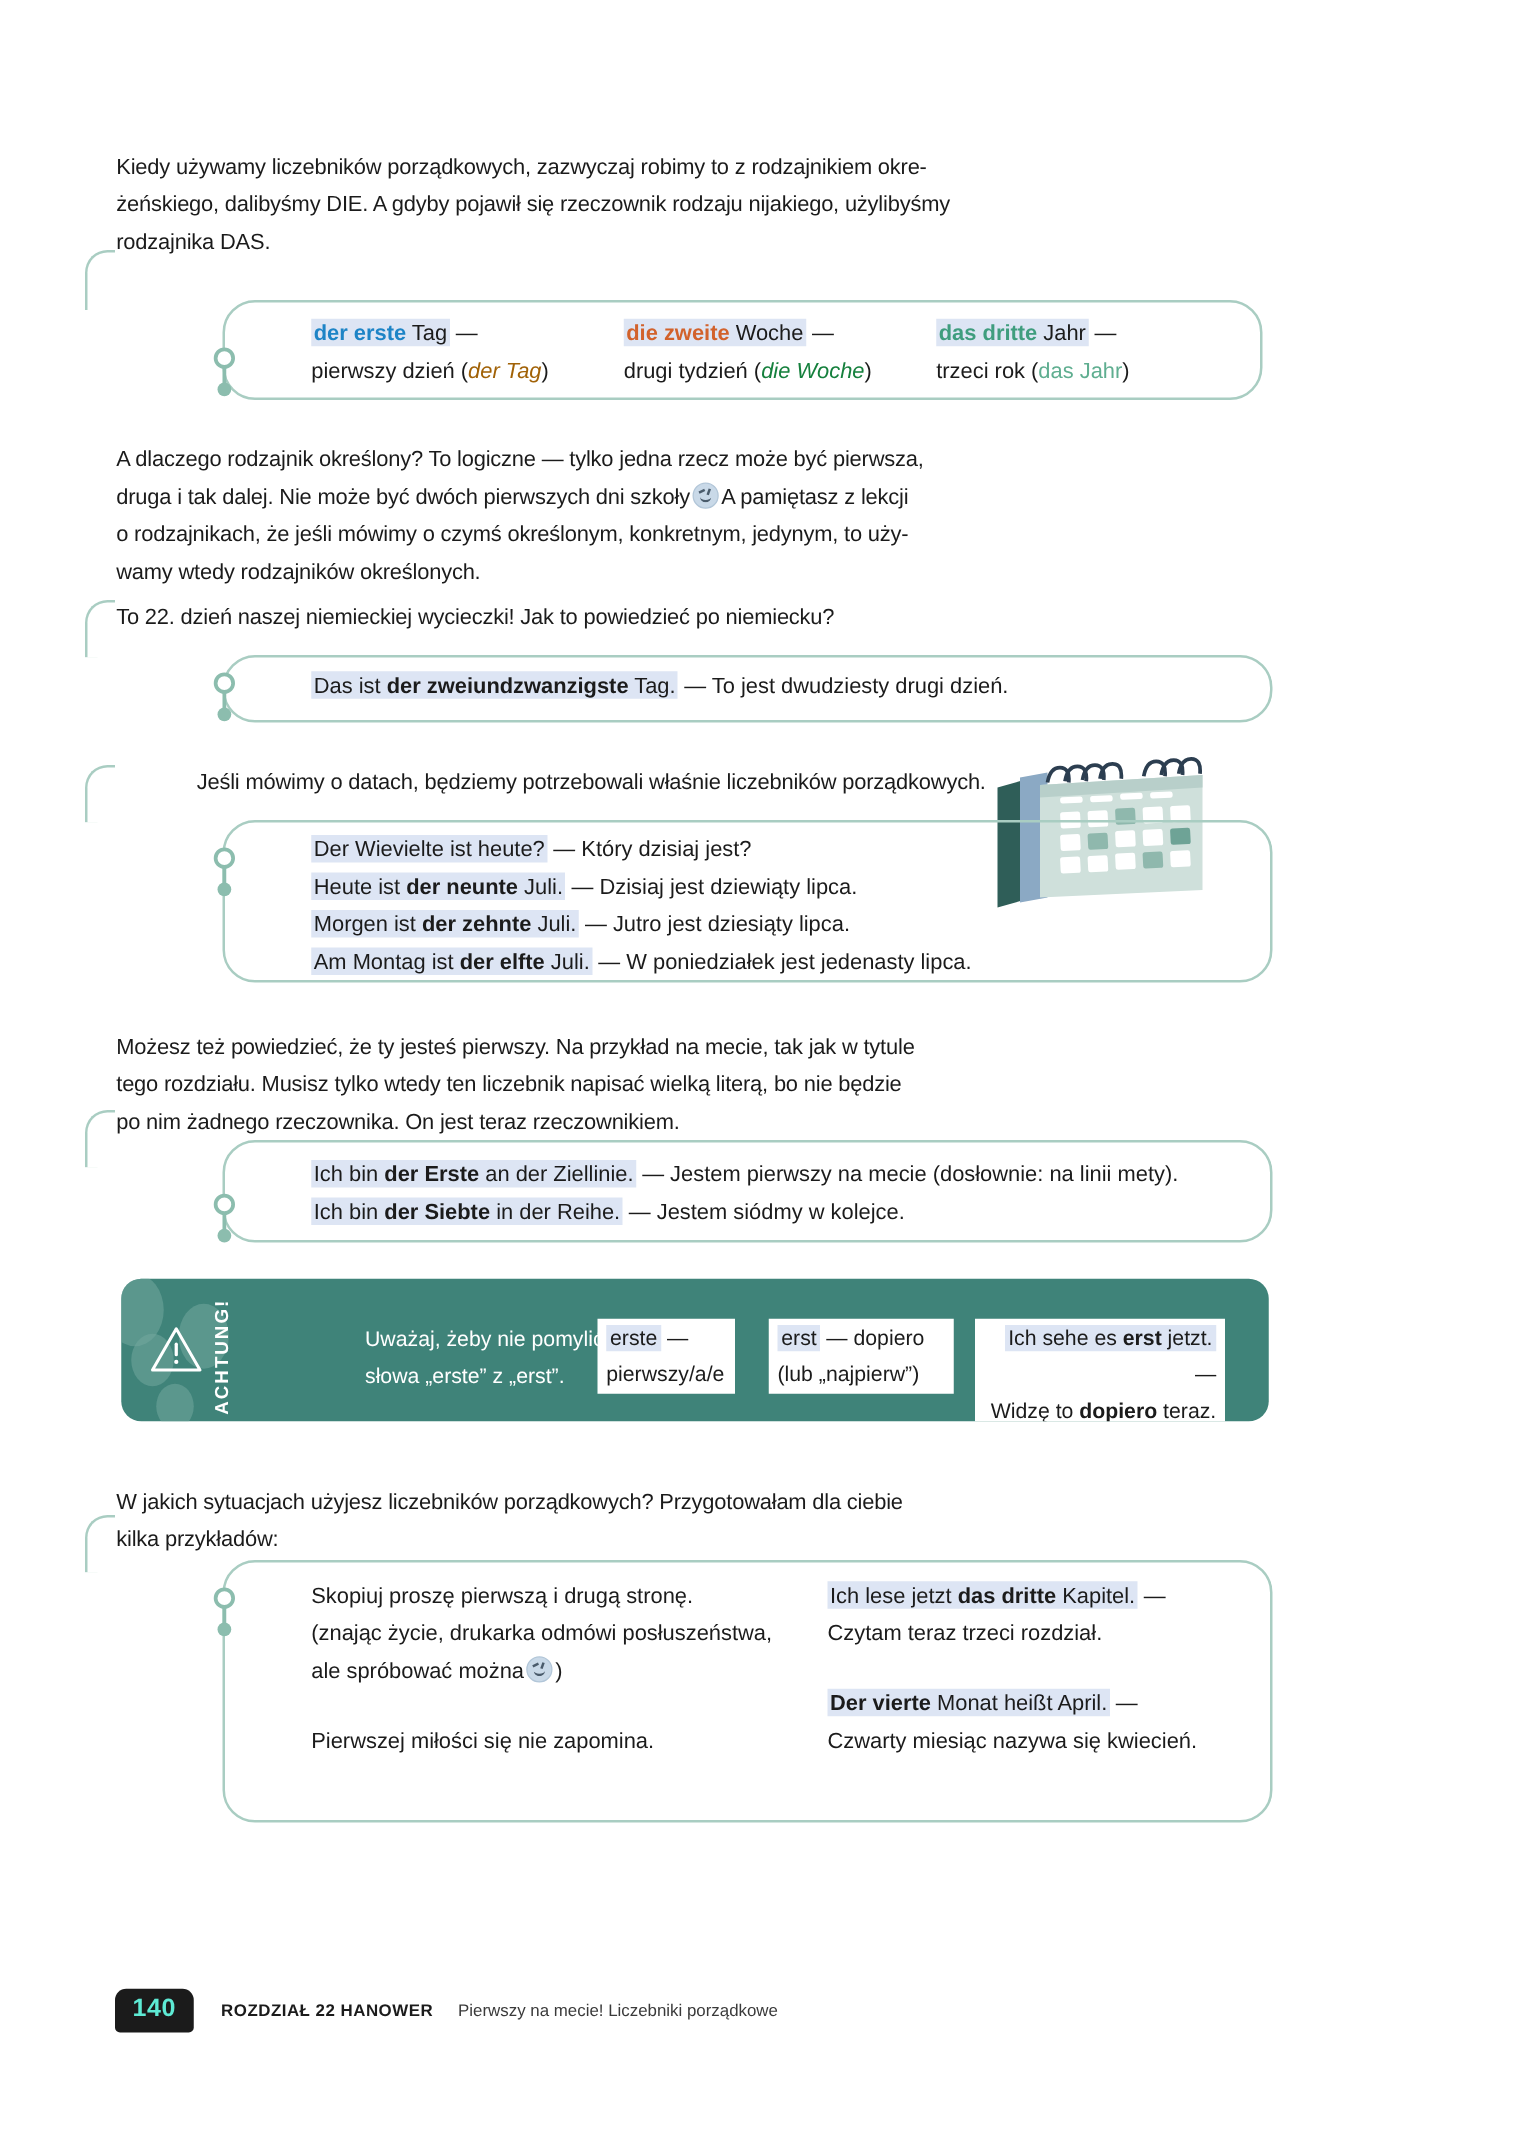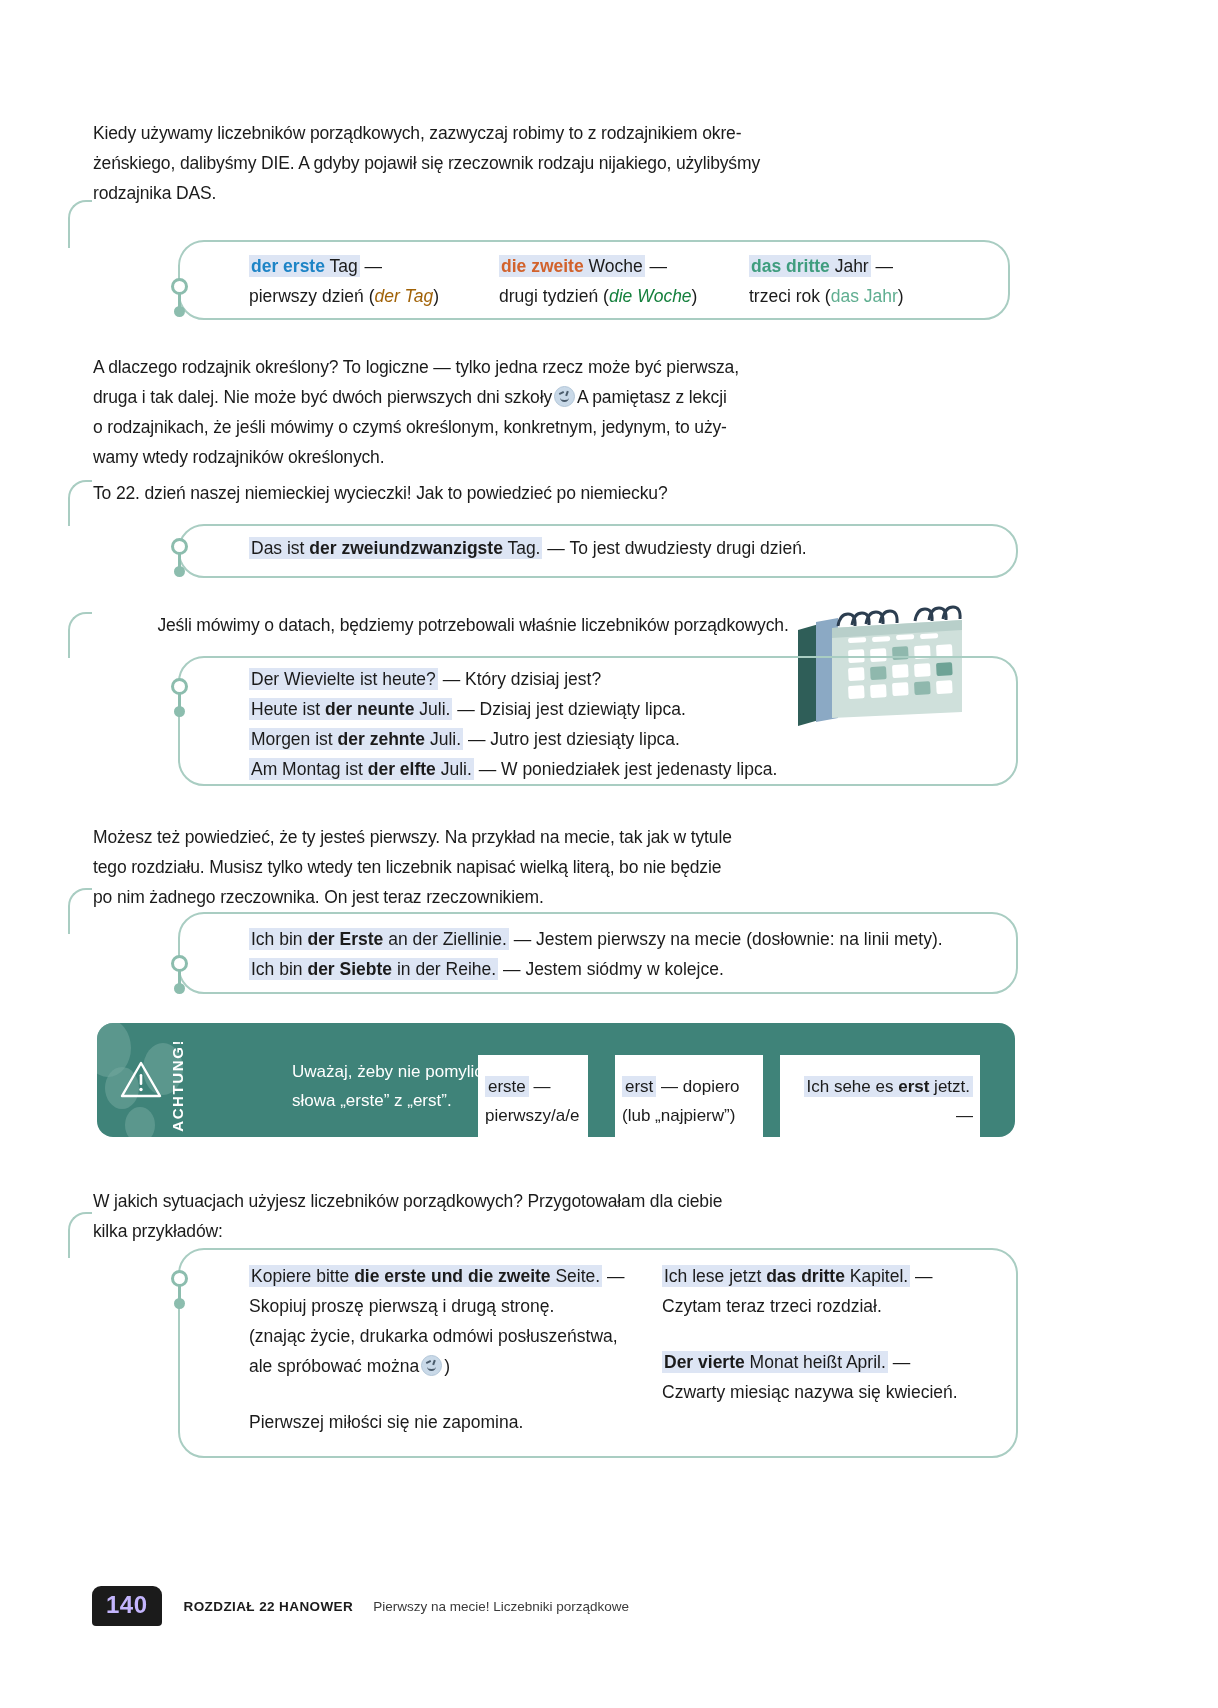--- a/index.html
+++ b/index.html
@@ -100,28 +100,28 @@
     writing-mode: vertical-rl; transform: rotate(180deg);
   }
   .tri {
     position:absolute; width:44px; height:40px;
   }
   .achtung .left-text {
     position:absolute; color:#ffffff; font-size:17px; line-height:29px;margin-left:40px;
   }
   .wbox {
     position:absolute; background:#ffffff; color:#1b1b1b;
-    font-size:17px; line-height:29px; padding:17px 7px;
+    font-size:17px; line-height:29px; padding:1px 7px;
   }
   .wbox .k { background:#dde5f4; padding:1px 3px; }
 
   
   .footer { position:absolute; left:92px; bottom:82px; display:flex; align-items:center; }
   .pagebadge {
-    background:#1b1b1b; color:#c4b5fd; font-weight:bold; font-size:24px;
+    background:#1b1b1b; color:#5eead4; font-weight:bold; font-size:20px;
     padding:5px 14px 7px; border-radius:9px 9px 4px 4px;
     letter-spacing:.5px;
   }
   .foot-chapter {
     margin-left:22px; font-weight:bold; font-size:13.5px; letter-spacing:.4px; color:#1b1b1b;
   }
   .foot-title { margin-left:20px; font-size:13.5px; color:#3a3a3a; }
 </style>
 </head>
 <body>
@@ -308,21 +308,20 @@
   </div>
 
   <div class="frame" style="left:178px; top:1248px; width:840px; height:210px;"></div>
   <div class="pin" style="left:170px; top:1270px;">
     <div class="ring"></div>
     <div class="stem"></div>
     <div class="dot"></div>
   </div>
 
   <div class="ex" style="left:249px; top:1261px;">
-    <div class="row"><span class="hl"><span>Kopiere bitte </span><span class="b">die erste und die zweite</span><span> Seite.</span></span><span> —</span></div>
     <div class="row">Skopiuj proszę pierwszą i drugą stronę.</div>
     <div class="row">(znając życie, drukarka odmówi posłuszeństwa,</div>
     <div class="row"><span>ale spróbować można</span><span class="emoji"><i></i></span><span>)</span></div>
     <div class="row" style="height:26px;">&nbsp;</div>
     <div class="row">Pierwszej miłości się nie zapomina.</div>
   </div>
 
   <div class="ex" style="left:662px; top:1261px;">
     <div class="row"><span class="hl"><span>Ich lese jetzt </span><span class="b">das dritte</span><span> Kapitel.</span></span><span> —</span></div>
     <div class="row">Czytam teraz trzeci rozdział.</div>

